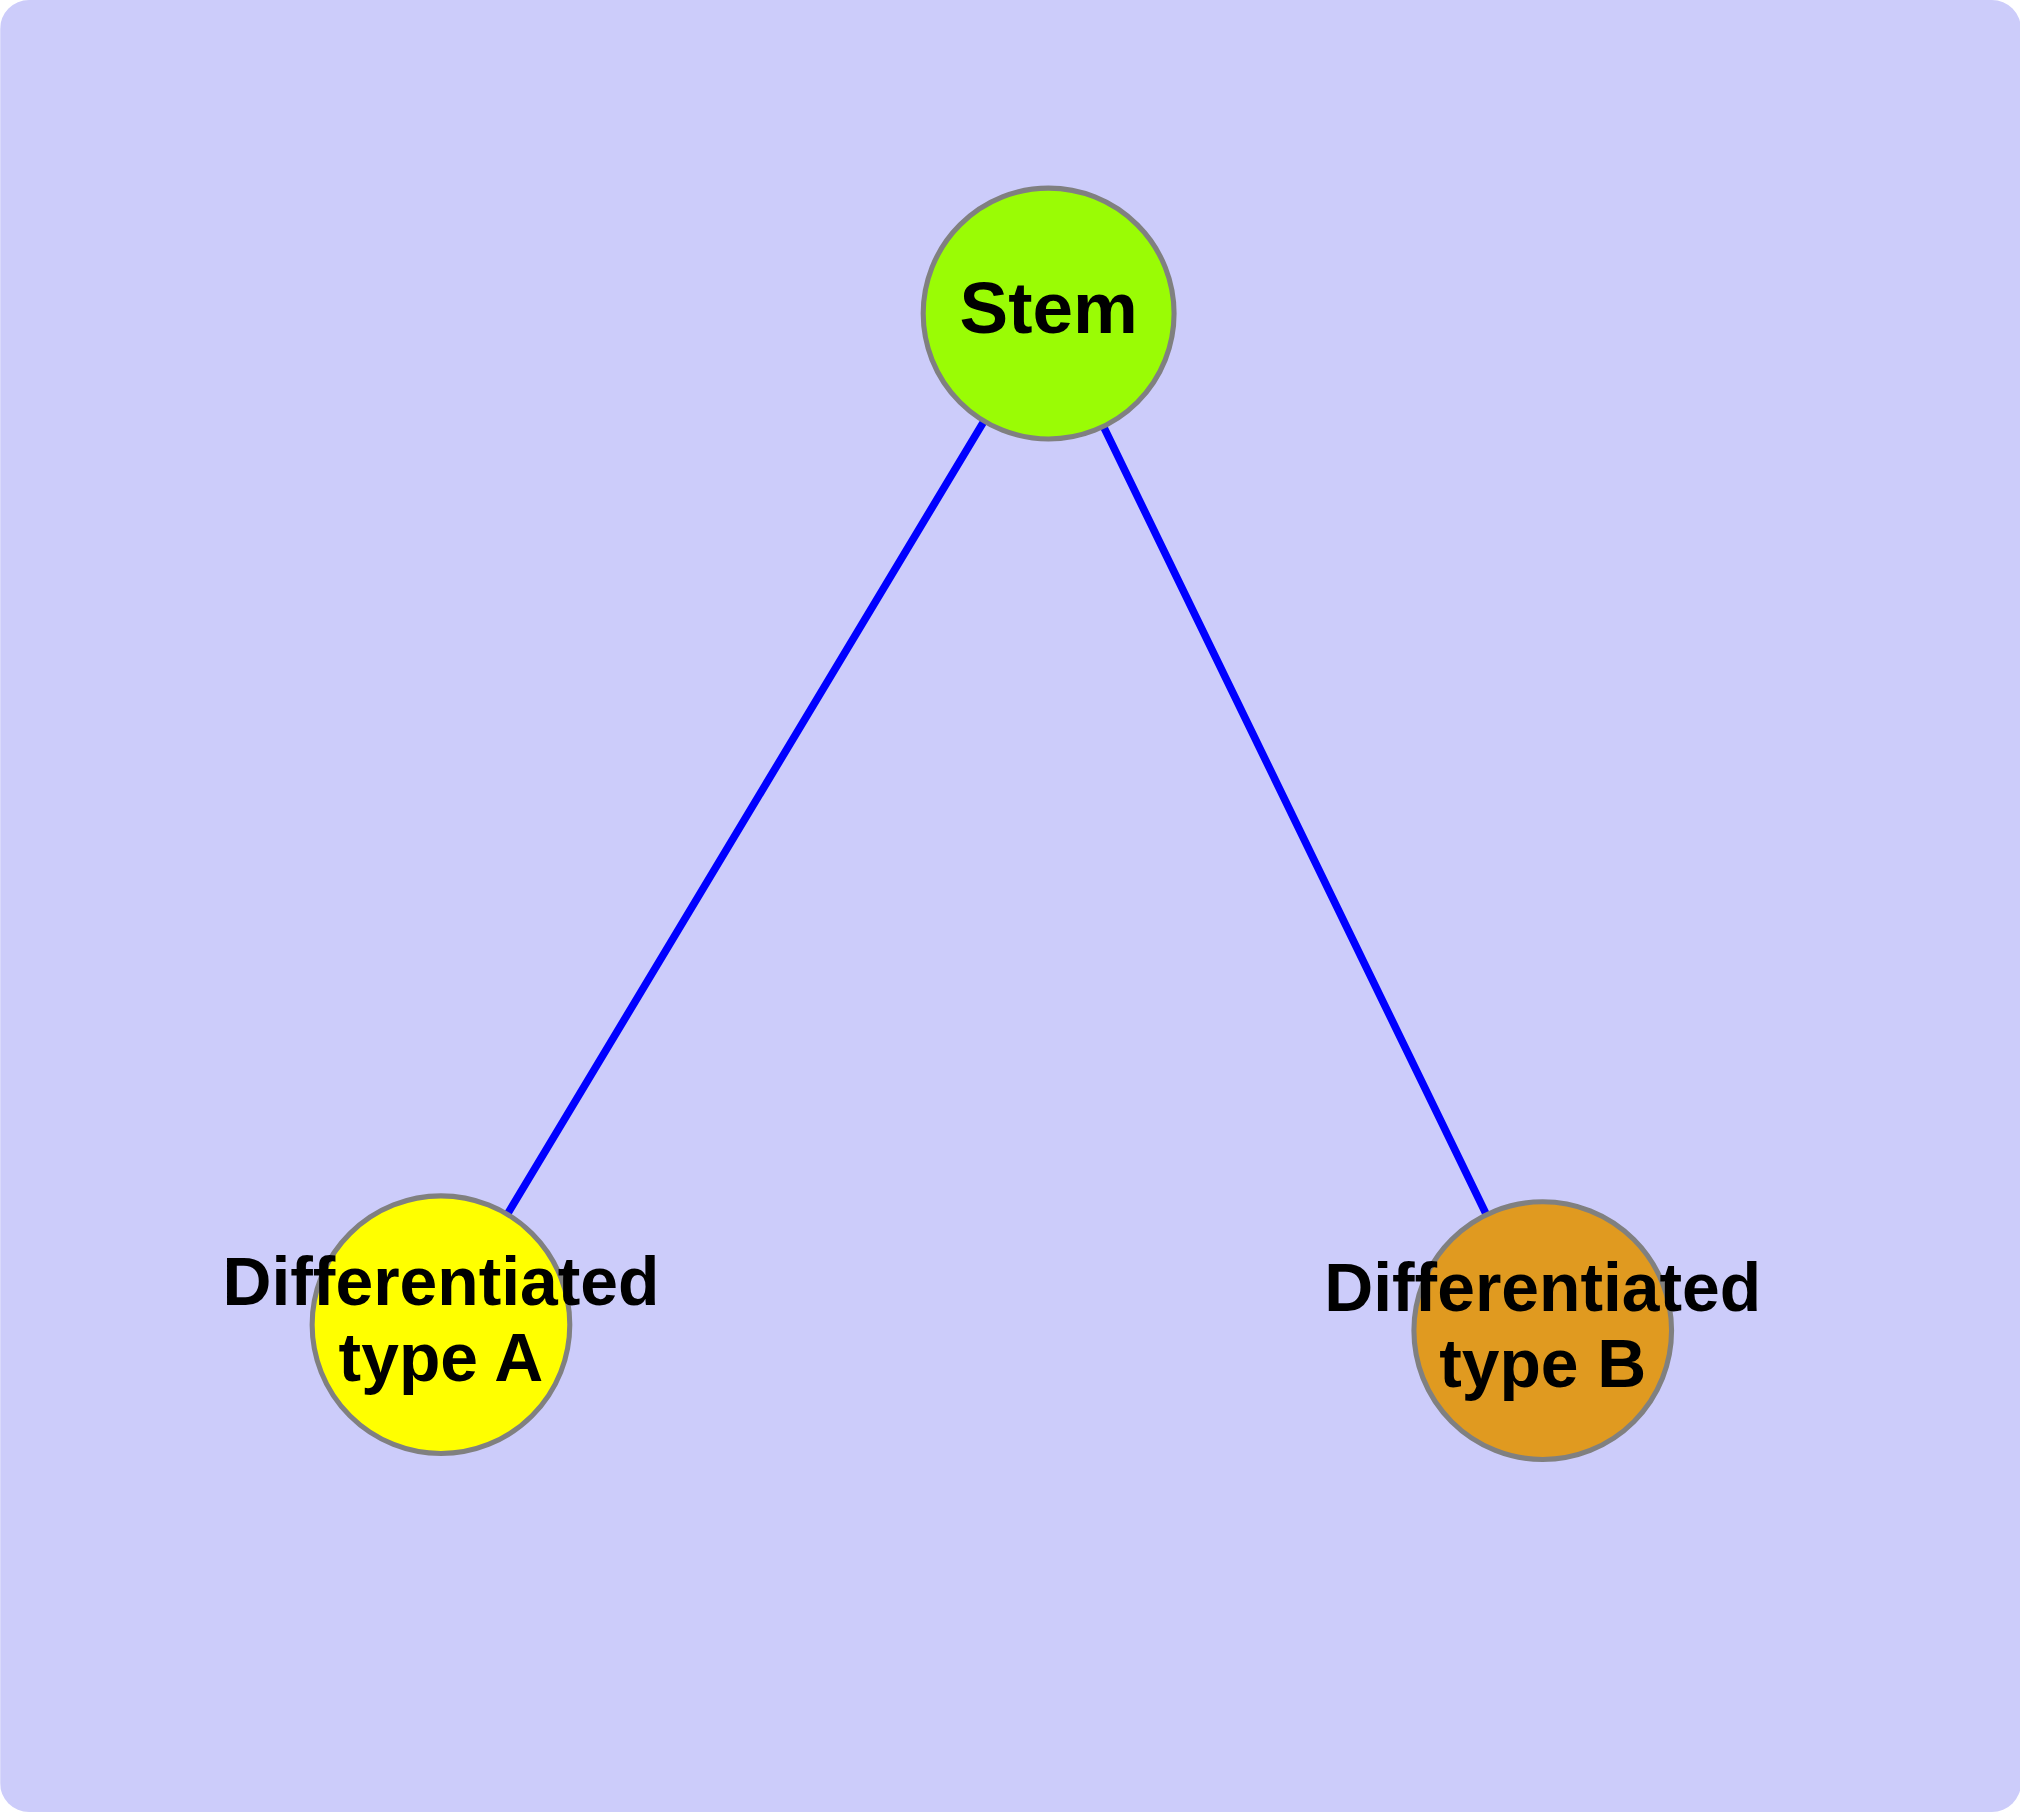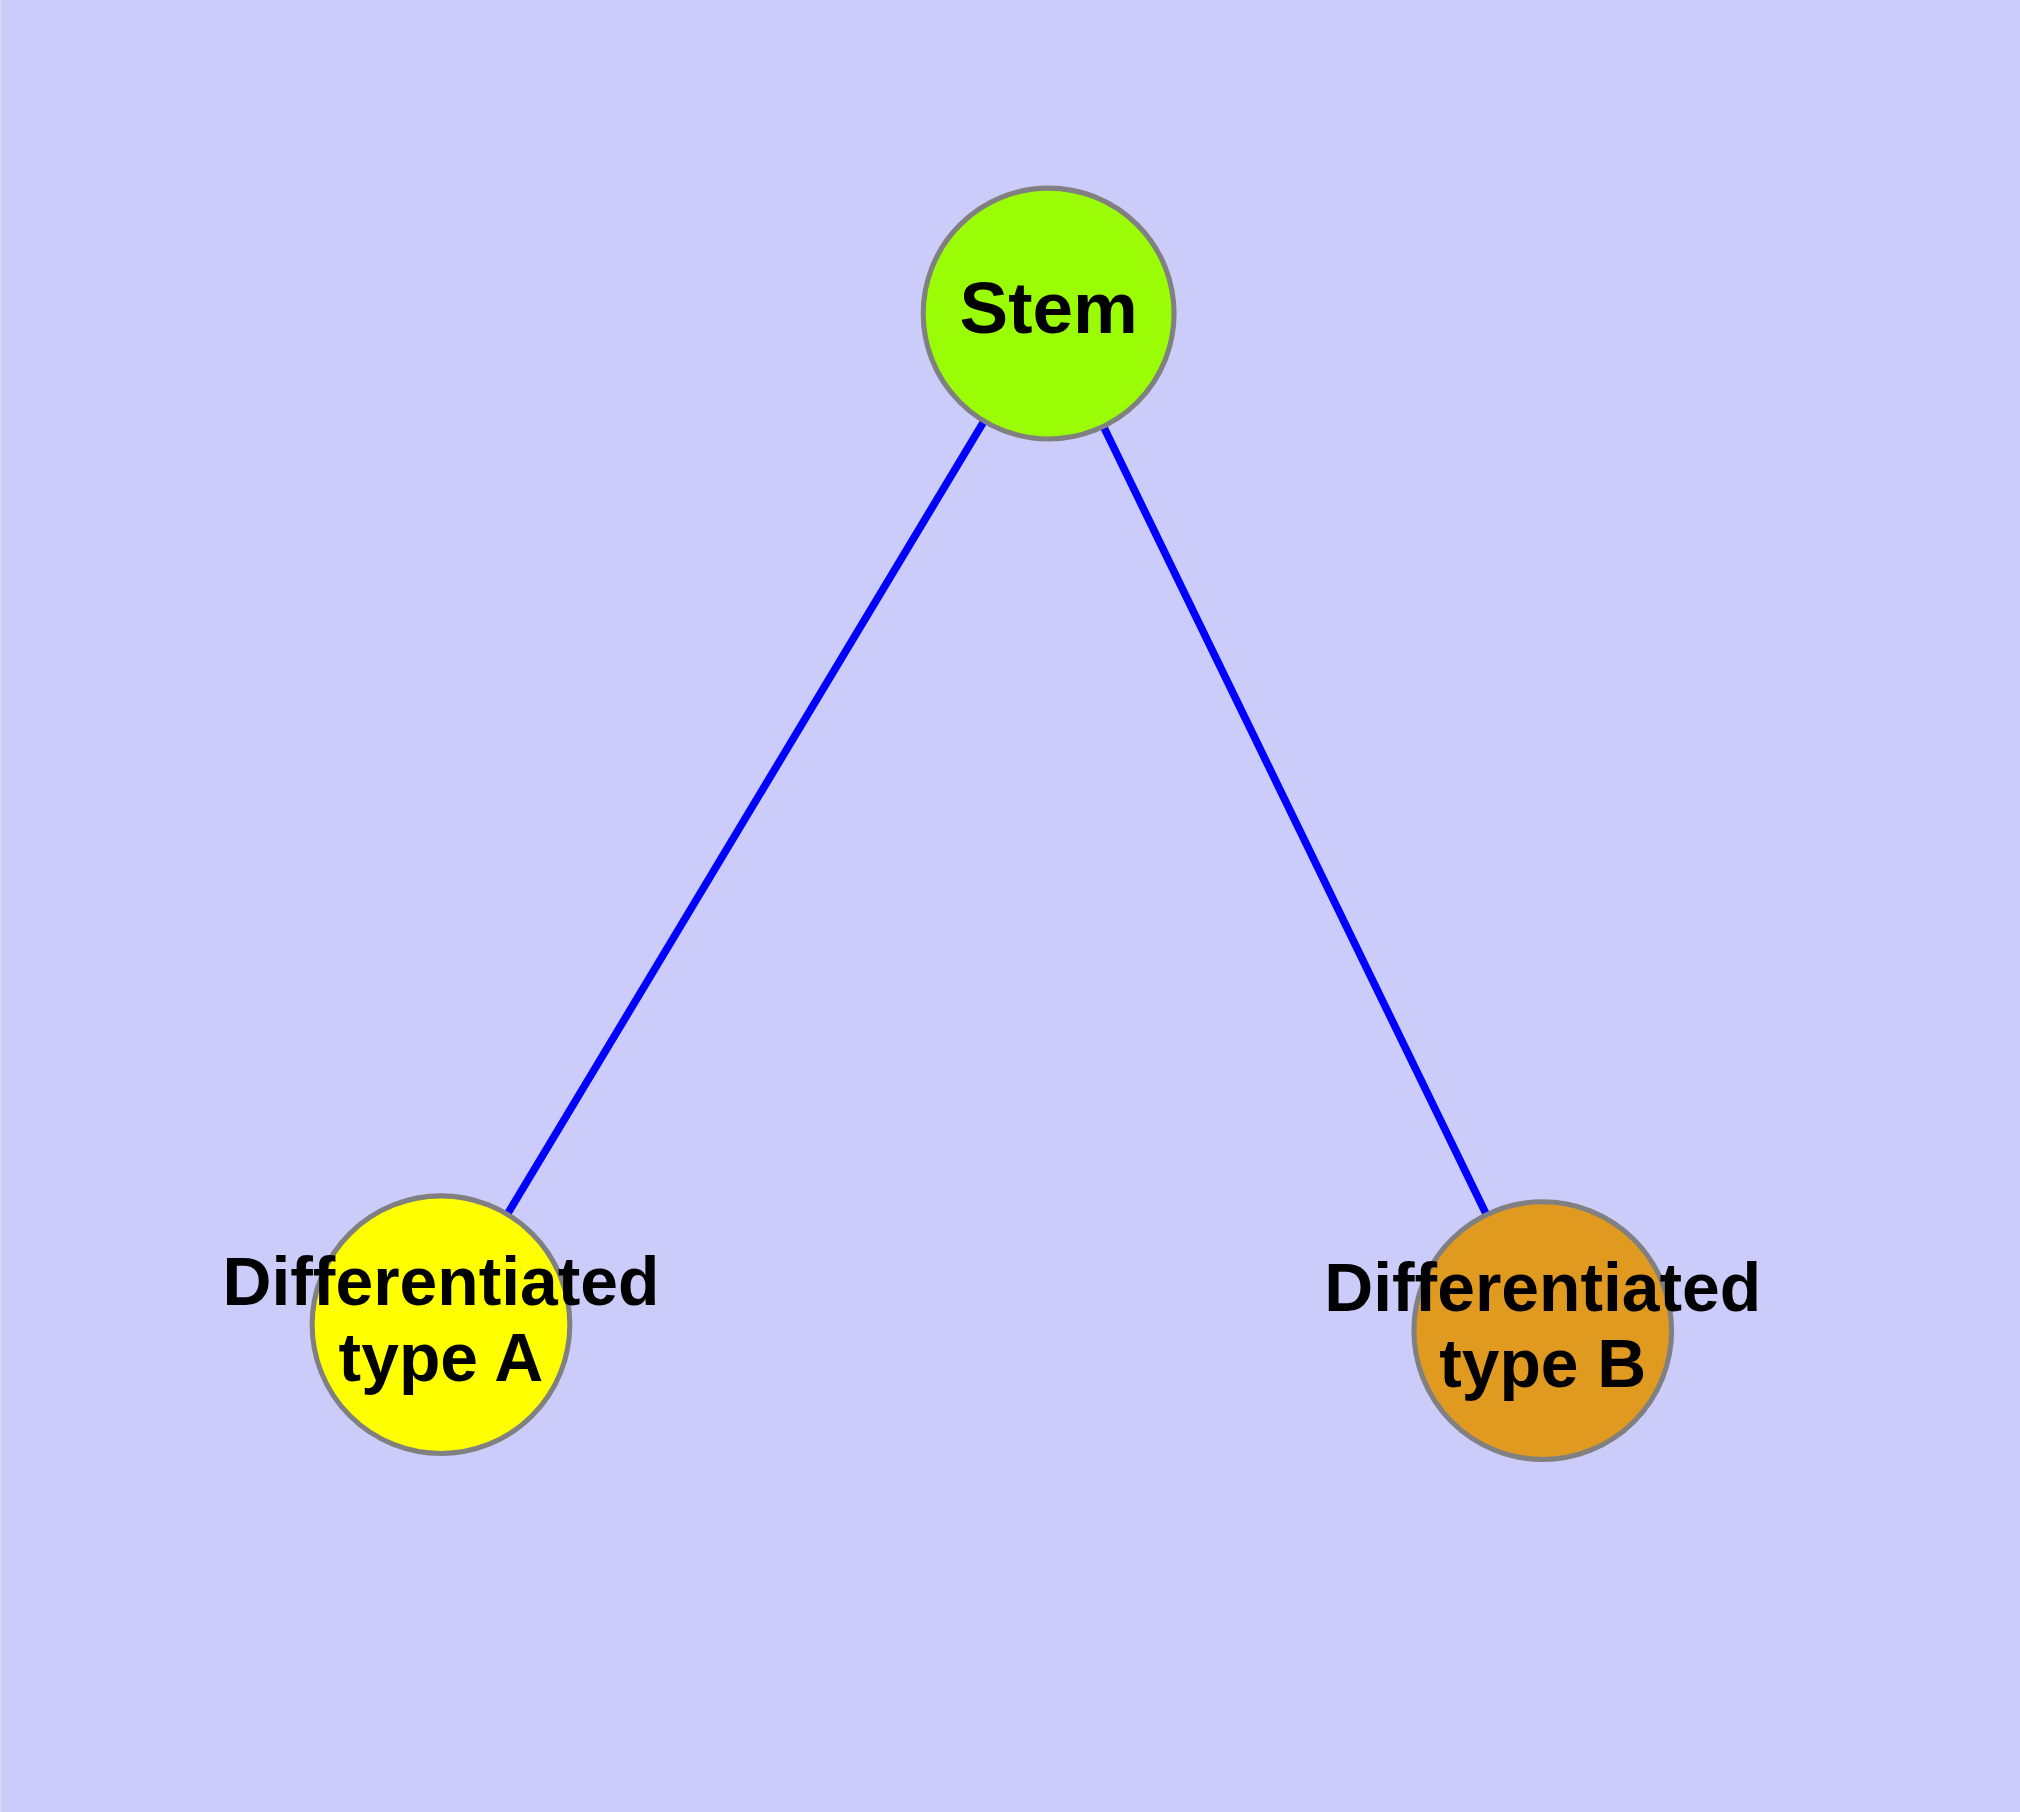--- a/index.html
+++ b/index.html
@@ -7,20 +7,21 @@
     margin: 0;
     padding: 0;
     background: #ffffff;
   }
   #canvas {
     position: relative;
     width: 2021px;
     height: 1812px;
     overflow: hidden;
     font-family: "Liberation Sans", sans-serif;
+    border-radius: 29px;
   }
   #graph-svg {
     position: absolute;
     top: 0;
     left: 0;
     width: 2021px;
     height: 1812px;
     display: block;
   }
   .node-label {

